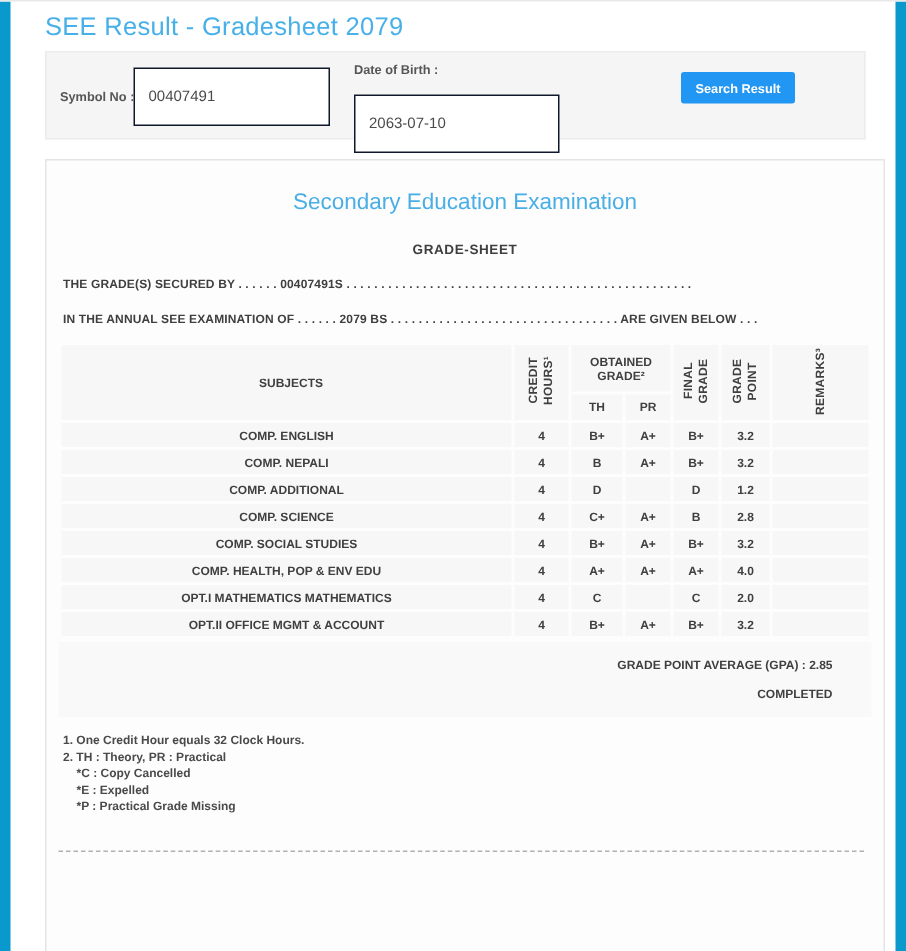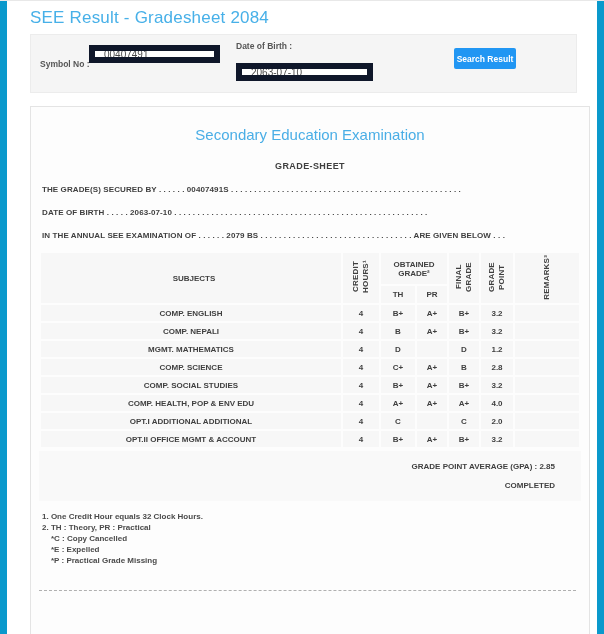--- a/index.html
+++ b/index.html
@@ -20,28 +20,28 @@
     font-size:17px; color:#47b0e8; font-weight:400; letter-spacing:.2px;
   }
 
   
   .form-box {
     position:absolute; left:30px; top:33px; width:547px; height:59px;
     background:#f5f5f5; border:1px solid #ececec;
   }
   .sym-label { position:absolute; left:9px; top:24px; font-size:8.5px; font-weight:700; color:#565656; }
   .txt-input {
-    position:absolute; height:18px; border:6px solid #0f172a; background:#fff;
+    position:absolute; height:39px; border:1px solid #0f172a; background:#fff;
     font-family:"Liberation Sans", sans-serif; font-size:10px; color:#4a4a4a; padding-left:9px;
   }
   .sym-input { left:58px; top:10px; width:131px; }
   .dob-label { position:absolute; left:205px; top:6px; font-size:8.5px; font-weight:700; color:#565656; }
   .dob-input { left:205px; top:28px; width:137px; }
   .search-btn {
-    position:absolute; left:423px; top:13px; width:62px; height:21px;
+    position:absolute; left:423px; top:13px; width:76px; height:21px;
     background:#2196f3; color:#fff; border:none; border-radius:2px;
     font-family:"Liberation Sans", sans-serif; font-size:8.5px; font-weight:700; cursor:pointer;
   }
 
   
   .panel {
     position:absolute; left:30px; top:105px; width:560px; height:560px;
     background:#fdfdfd; border:1px solid #e4e4e4; padding:0 8px;
   }
   .sheet-heading { margin-top:19px; text-align:center; font-size:15px; color:#4aaee6; font-weight:400; }
@@ -79,36 +79,35 @@
   .note-line.indent { margin-left:9px; }
 
   .dashed-sep { margin-top:25px; border-top:1px dashed #b0b0b0; width:99%; }
 </style>
 </head>
 <body>
 
 <div class="edge left"></div>
 <div class="edge right"></div>
 
-<div class="page-title">SEE Result - Gradesheet 2084</div>
+<div class="page-title">SEE Result - Gradesheet 2079</div>
 
 <div class="form-box">
   <span class="sym-label">Symbol No :</span>
   <input class="txt-input sym-input" type="text" value="00407491" style="">
   <span class="dob-label">Date of Birth :</span>
   <input class="txt-input dob-input" type="text" value="2063-07-10" style="">
   <button class="search-btn">Search Result</button>
 </div>
 
 <div class="panel">
   <div class="sheet-heading">Secondary Education Examination</div>
   <div class="sheet-sub">GRADE-SHEET</div>
 
   <div class="doc-line">THE GRADE(S) SECURED BY . . . . . . 00407491S . . . . . . . . . . . . . . . . . . . . . . . . . . . . . . . . . . . . . . . . . . . . . . . . . .</div>
-  <div class="doc-line">DATE OF BIRTH . . . . . 2063-07-10 . . . . . . . . . . . . . . . . . . . . . . . . . . . . . . . . . . . . . . . . . . . . . . . . . . . . . . .</div>
   <div class="doc-line">IN THE ANNUAL SEE EXAMINATION OF . . . . . . 2079 BS . . . . . . . . . . . . . . . . . . . . . . . . . . . . . . . . . ARE GIVEN BELOW . . .</div>
 
   <table class="grades">
     <colgroup>
       <col style="width:auto">
       <col style="width:36px">
       <col style="width:34px">
       <col style="width:30px">
       <col style="width:30px">
       <col style="width:32px">
@@ -141,21 +140,21 @@
         <tr>
     <td class="c-subject">COMP. NEPALI</td>
     <td>4</td>
     <td>B</td>
     <td>A+</td>
     <td>B+</td>
     <td>3.2</td>
     <td></td>
   </tr>
         <tr>
-    <td class="c-subject">MGMT. MATHEMATICS</td>
+    <td class="c-subject">COMP. ADDITIONAL</td>
     <td>4</td>
     <td>D</td>
     <td></td>
     <td>D</td>
     <td>1.2</td>
     <td></td>
   </tr>
         <tr>
     <td class="c-subject">COMP. SCIENCE</td>
     <td>4</td>
@@ -177,21 +176,21 @@
         <tr>
     <td class="c-subject">COMP. HEALTH, POP &amp; ENV EDU</td>
     <td>4</td>
     <td>A+</td>
     <td>A+</td>
     <td>A+</td>
     <td>4.0</td>
     <td></td>
   </tr>
         <tr>
-    <td class="c-subject">OPT.I ADDITIONAL ADDITIONAL</td>
+    <td class="c-subject">OPT.I MATHEMATICS MATHEMATICS</td>
     <td>4</td>
     <td>C</td>
     <td></td>
     <td>C</td>
     <td>2.0</td>
     <td></td>
   </tr>
         <tr>
     <td class="c-subject">OPT.II OFFICE MGMT &amp; ACCOUNT</td>
     <td>4</td>

